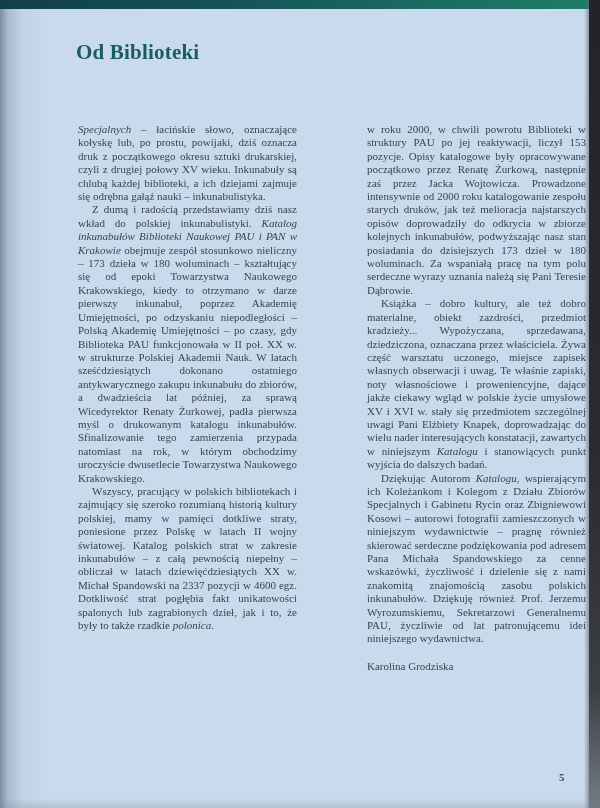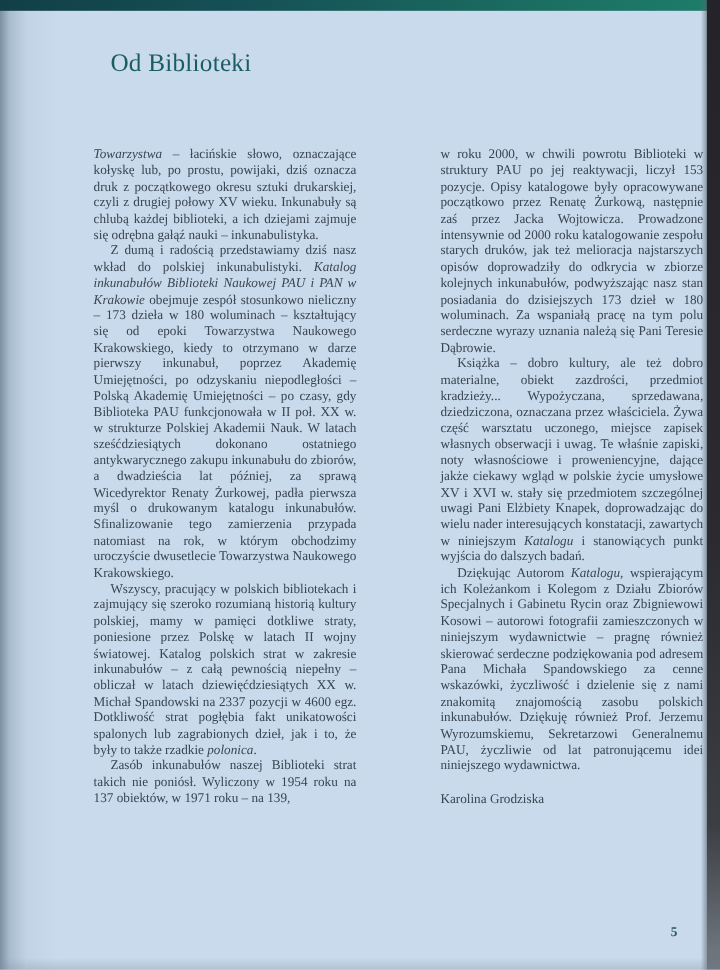--- a/index.html
+++ b/index.html
@@ -26,21 +26,21 @@
   .left-shadow{
     position:absolute;top:0;left:0;width:48px;height:808px;
     background:linear-gradient(90deg,rgba(62,80,100,.55) 0%,rgba(110,130,152,.35) 8px,rgba(160,178,198,.18) 22px,rgba(200,214,230,0) 48px);
   }
   .bottom-shade{
     position:absolute;bottom:0;left:0;width:600px;height:10px;
     background:linear-gradient(180deg,rgba(120,135,150,0) 0%,rgba(120,135,150,.28) 100%);
   }
   .page-title{
     position:absolute;left:76px;top:26px;
-    font-size:21px;font-weight:normal;color:#1a5c64;letter-spacing:.2px;margin-left:16px;
+    font-size:21px;font-weight:bold;color:#1a5c64;letter-spacing:.2px;
   }
   .col{
     position:absolute;top:123px;width:219px;
     font-size:11px;line-height:13.4px;color:#3a4452;
     text-align:justify;
     hyphens:auto;-webkit-hyphens:auto;
   }
   .col-left{left:78px;}
   .col-right{left:367px;}
   .col p{margin:0;}
@@ -59,24 +59,23 @@
 
 <div class="left-shadow"></div>
 <div class="top-band"></div>
 <div class="right-band-soft"></div>
 <div class="right-band"></div>
 <div class="bottom-shade"></div>
 
 <h1 class="page-title">Od Biblioteki</h1>
 
 <div class="col col-left">
-    <p class=""><span class="it">Towarzystwa</span><span> – łacińskie słowo, oznaczające kołyskę lub, po prostu, powijaki, dziś oznacza druk z początkowego okresu sztuki drukarskiej, czyli z drugiej połowy XV wieku. Inkunabuły są chlubą każdej biblioteki, a ich dziejami zajmuje się odrębna gałąź nauki – inkunabulistyka.</span></p>
+    <p class=""><span class="it">Specjalnych</span><span> – łacińskie słowo, oznaczające kołyskę lub, po prostu, powijaki, dziś oznacza druk z początkowego okresu sztuki drukarskiej, czyli z drugiej połowy XV wieku. Inkunabuły są chlubą każdej biblioteki, a ich dziejami zajmuje się odrębna gałąź nauki – inkunabulistyka.</span></p>
     <p class="indent"><span>Z dumą i radością przedstawiamy dziś nasz wkład do polskiej inkunabulistyki. </span><span class="it">Katalog inkunabułów Biblioteki Naukowej PAU i PAN w Krakowie</span><span> obejmuje zespół stosunkowo nieliczny – 173 dzieła w 180 woluminach – kształtujący się od epoki Towarzystwa Naukowego Krakowskiego, kiedy to otrzymano w darze pierwszy inkunabuł, poprzez Akademię Umiejętności, po odzyskaniu niepodległości – Polską Akademię Umiejętności – po czasy, gdy Biblioteka PAU funkcjonowała w II poł. XX w. w strukturze Polskiej Akademii Nauk. W latach sześćdziesiątych dokonano ostatniego antykwarycznego zakupu inkunabułu do zbiorów, a dwadzieścia lat później, za sprawą Wicedyrektor Renaty Żurkowej, padła pierwsza myśl o drukowanym katalogu inkunabułów. Sfinalizowanie tego zamierzenia przypada natomiast na rok, w którym obchodzimy uroczyście dwusetlecie Towarzystwa Naukowego Krakowskiego.</span></p>
     <p class="indent"><span>Wszyscy, pracujący w polskich bibliotekach i zajmujący się szeroko rozumianą historią kultury polskiej, mamy w pamięci dotkliwe straty, poniesione przez Polskę w latach II wojny światowej. Katalog polskich strat w zakresie inkunabułów – z całą pewnością niepełny – obliczał w latach dziewięćdziesiątych XX w. Michał Spandowski na 2337 pozycji w 4600 egz. Dotkliwość strat pogłębia fakt unikatowości spalonych lub zagrabionych dzieł, jak i to, że były to także rzadkie </span><span class="it">polonica</span><span>.</span></p>
-    <p class="indent"><span>Zasób inkunabułów naszej Biblioteki strat takich nie poniósł. Wyliczony w 1954 roku na 137 obiektów, w 1971 roku – na 139,</span></p>
   </div>
 
 <div class="col col-right">
 
 <p class=""><span>w roku 2000, w chwili powrotu Biblioteki w struktury PAU po jej reaktywacji, liczył 153 pozycje. Opisy katalogowe były opracowywane początkowo przez Renatę Żurkową, następnie zaś przez Jacka Wojtowicza. Prowadzone intensywnie od 2000 roku katalogowanie zespołu starych druków, jak też melioracja najstarszych opisów doprowadziły do odkrycia w zbiorze kolejnych inkunabułów, podwyższając nasz stan posiadania do dzisiejszych 173 dzieł w 180 woluminach. Za wspaniałą pracę na tym polu serdeczne wyrazy uznania należą się Pani Teresie Dąbrowie.</span></p>
     <p class="indent"><span>Książka – dobro kultury, ale też dobro materialne, obiekt zazdrości, przedmiot kradzieży... Wypożyczana, sprzedawana, dziedziczona, oznaczana przez właściciela. Żywa część warsztatu uczonego, miejsce zapisek własnych obserwacji i uwag. Te właśnie zapiski, noty własnościowe i proweniencyjne, dające jakże ciekawy wgląd w polskie życie umysłowe XV i XVI w. stały się przedmiotem szczególnej uwagi Pani Elżbiety Knapek, doprowadzając do wielu nader interesujących konstatacji, zawartych w niniejszym </span><span class="it">Katalogu</span><span> i stanowiących punkt wyjścia do dalszych badań.</span></p>
     <p class="indent"><span>Dziękując Autorom </span><span class="it">Katalogu</span><span>, wspierającym ich Koleżankom i Kolegom z Działu Zbiorów Specjalnych i Gabinetu Rycin oraz Zbigniewowi Kosowi – autorowi fotografii zamieszczonych w niniejszym wydawnictwie – pragnę również skierować serdeczne podziękowania pod adresem Pana Michała Spandowskiego za cenne wskazówki, życzliwość i dzielenie się z nami znakomitą znajomością zasobu polskich inkunabułów. Dziękuję również Prof. Jerzemu Wyrozumskiemu, Sekretarzowi Generalnemu PAU, życzliwie od lat patronującemu idei niniejszego wydawnictwa.</span></p>
     <p class="signature">Karolina Grodziska</p>
   </div>
 

